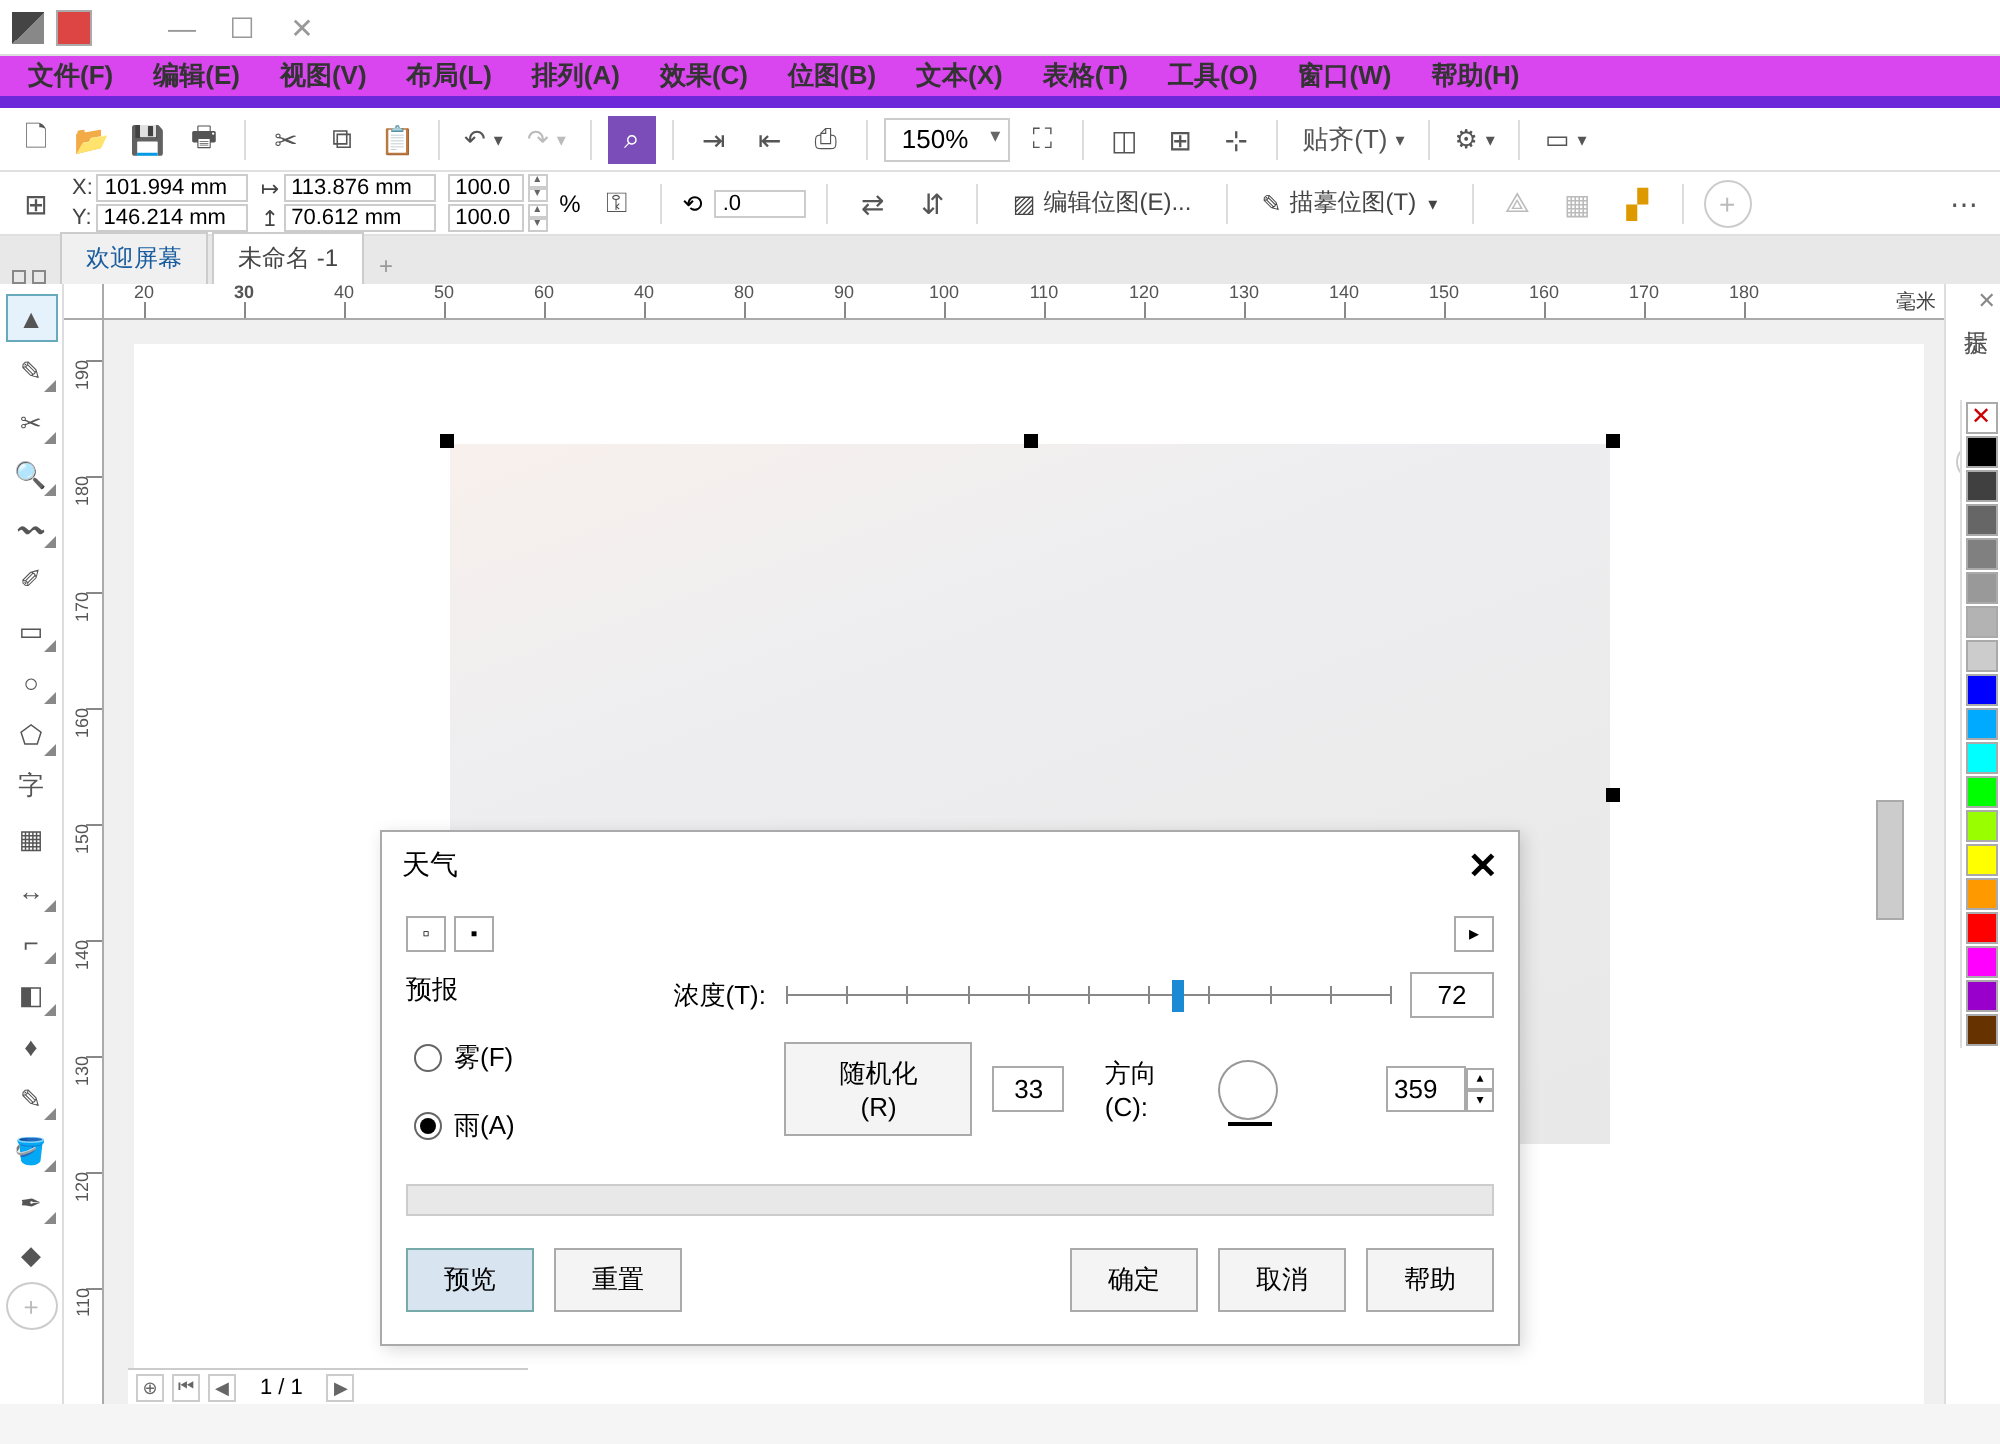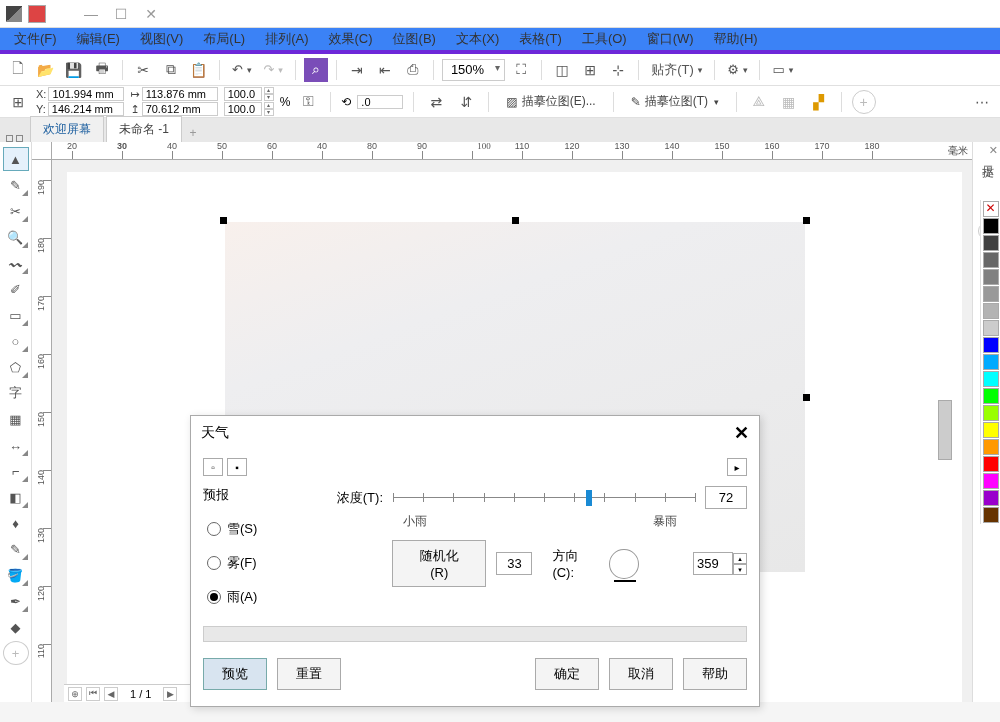--- a/index.html
+++ b/index.html
@@ -6,21 +6,21 @@
     body { background: #f5f5f5; width: 1000px; height: 722px; overflow: hidden; position: relative; font-size: 12px; }
     
     
     .titlebar { height: 28px; background: #fff; border-bottom: 1px solid #ddd; display: flex; align-items: center; padding: 0 6px; }
     .titlebar-icon { width: 16px; height: 16px; background: linear-gradient(135deg,#444 50%,#888 50%); margin-right: 6px; }
     .titlebar-title { flex: 1; color: #555; font-size: 13px; }
     .titlebar-user { width: 18px; height: 18px; background: #d44; margin-right: 30px; border: 1px solid #aaa; }
     .winbtn { width: 30px; height: 20px; display: flex; align-items: center; justify-content: center; color: #999; font-size: 14px; }
     
     
-    .menubar { height: 26px; background: #3b82f6; border-bottom: 4px solid #6d28d9; display: flex; align-items: center; padding: 0 4px; }
+    .menubar { height: 26px; background: #d946ef; border-bottom: 6px solid #6d28d9; display: flex; align-items: center; padding: 0 4px; font-weight: bold; }
     .menu-item { padding: 4px 10px; color: #333; font-size: 13px; }
     
     
     .toolbar { height: 32px; background: #fff; border-bottom: 1px solid #e0e0e0; display: flex; align-items: center; padding: 0 6px; gap: 4px; }
     .tb-btn { width: 24px; height: 24px; display: flex; align-items: center; justify-content: center; color: #555; font-size: 14px; border: 1px solid transparent; }
     .tb-sep { width: 1px; height: 20px; background: #ddd; margin: 0 4px; }
     .tb-drop { display: flex; align-items: center; gap: 2px; color: #555; font-size: 13px; padding: 2px 4px; }
     .tb-drop:after { content: "▾"; font-size: 9px; margin-left: 2px; }
     .zoom-sel { border: 1px solid #ccc; padding: 2px 20px 2px 8px; font-size: 13px; height: 22px; background: #fff; position: relative; }
     .zoom-sel:after { content: "▾"; position: absolute; right: 4px; font-size: 10px; color: #666; }
@@ -220,21 +220,21 @@
   <div class="tb-btn">⚿</div>
   <div class="tb-sep"></div>
   <span>⟲</span>
   <input class="pct-input" style="width: 46px;" value=".0">
   <div class="tb-sep"></div>
   <div class="tb-btn">⇄</div>
   <div class="tb-btn">⇵</div>
   <div class="tb-sep"></div>
   <div class="prop-btn">
       <span>▨</span>
-      <span>描摹位图(E)...</span>
+      <span>编辑位图(E)...</span>
     </div>
   <div class="tb-sep"></div>
   <div class="tb-drop prop-btn">
       <span>✎</span>
       <span>描摹位图(T)</span>
     </div>
   <div class="tb-sep"></div>
   <div class="tb-btn" style="color:#bbb">⟁</div>
   <div class="tb-btn" style="color:#bbb">▦</div>
   <div class="tb-btn" style="color:#d90">▞</div>
@@ -293,21 +293,21 @@
         <div class="rtick-lbl" style="left: 170px;">50</div>
         <div class="rtick" style="left: 220px;"></div>
         <div class="rtick-lbl" style="left: 220px;">60</div>
         <div class="rtick" style="left: 270px;"></div>
         <div class="rtick-lbl" style="left: 270px;">40</div>
         <div class="rtick" style="left: 320px;"></div>
         <div class="rtick-lbl" style="left: 320px;">80</div>
         <div class="rtick" style="left: 370px;"></div>
         <div class="rtick-lbl" style="left: 370px;">90</div>
         <div class="rtick" style="left: 420px;"></div>
-        <div class="rtick-lbl" style="left: 432px; font-family: Liberation Serif, serif;">100</div>
+        <div class="rtick-lbl" style="left: 420px;">100</div>
         <div class="rtick" style="left: 470px;"></div>
         <div class="rtick-lbl" style="left: 470px;">110</div>
         <div class="rtick" style="left: 520px;"></div>
         <div class="rtick-lbl" style="left: 520px;">120</div>
         <div class="rtick" style="left: 570px;"></div>
         <div class="rtick-lbl" style="left: 570px;">130</div>
         <div class="rtick" style="left: 620px;"></div>
         <div class="rtick-lbl" style="left: 620px;">140</div>
         <div class="rtick" style="left: 670px;"></div>
         <div class="rtick-lbl" style="left: 670px;">150</div>
@@ -395,24 +395,20 @@
     <div class="dlg-toolbar">
       <div class="dlg-tbtn">▫</div>
       <div class="dlg-tbtn">▪</div>
       <div class="dlg-tbtn rt">▸</div>
     </div>
     <div class="dlg-main">
       <div class="dlg-left">
         <div class="dlg-grp-title">预报</div>
         <div class="radio-opt">
             <span class="radio-c"></span>
-            <span>雪(S)</span>
-          </div>
-        <div class="radio-opt">
-            <span class="radio-c"></span>
             <span>雾(F)</span>
           </div>
         <div class="radio-opt">
             <span class="radio-c checked"></span>
             <span>雨(A)</span>
           </div>
       </div>
       <div class="dlg-right">
         <div class="ctrl-row">
           <span class="ctrl-lbl">浓度(T):</span>
@@ -426,24 +422,20 @@
               <div class="slider-tick" style="left: 40%;"></div>
               <div class="slider-tick" style="left: 50%;"></div>
               <div class="slider-tick" style="left: 60%;"></div>
               <div class="slider-tick" style="left: 70%;"></div>
               <div class="slider-tick" style="left: 80%;"></div>
               <div class="slider-tick" style="left: 90%;"></div>
               <div class="slider-tick" style="left: 100%;"></div>
             </div>
           <input class="val-box" value="72" style="">
         </div>
-        <div class="slider-lbls">
-          <span>小雨</span>
-          <span>暴雨</span>
-        </div>
         <div class="ctrl-row">
           <span class="ctrl-lbl"></span>
           <button class="btn">随机化(R)</button>
           <input class="val-box" style="width: 36px;" value="33">
           <span style="flex:1"></span>
           <span>方向(C):</span>
           <div class="dir-dial"></div>
           <div class="spinner">
             <input value="359" style="">
             <div class="spin-btns">

